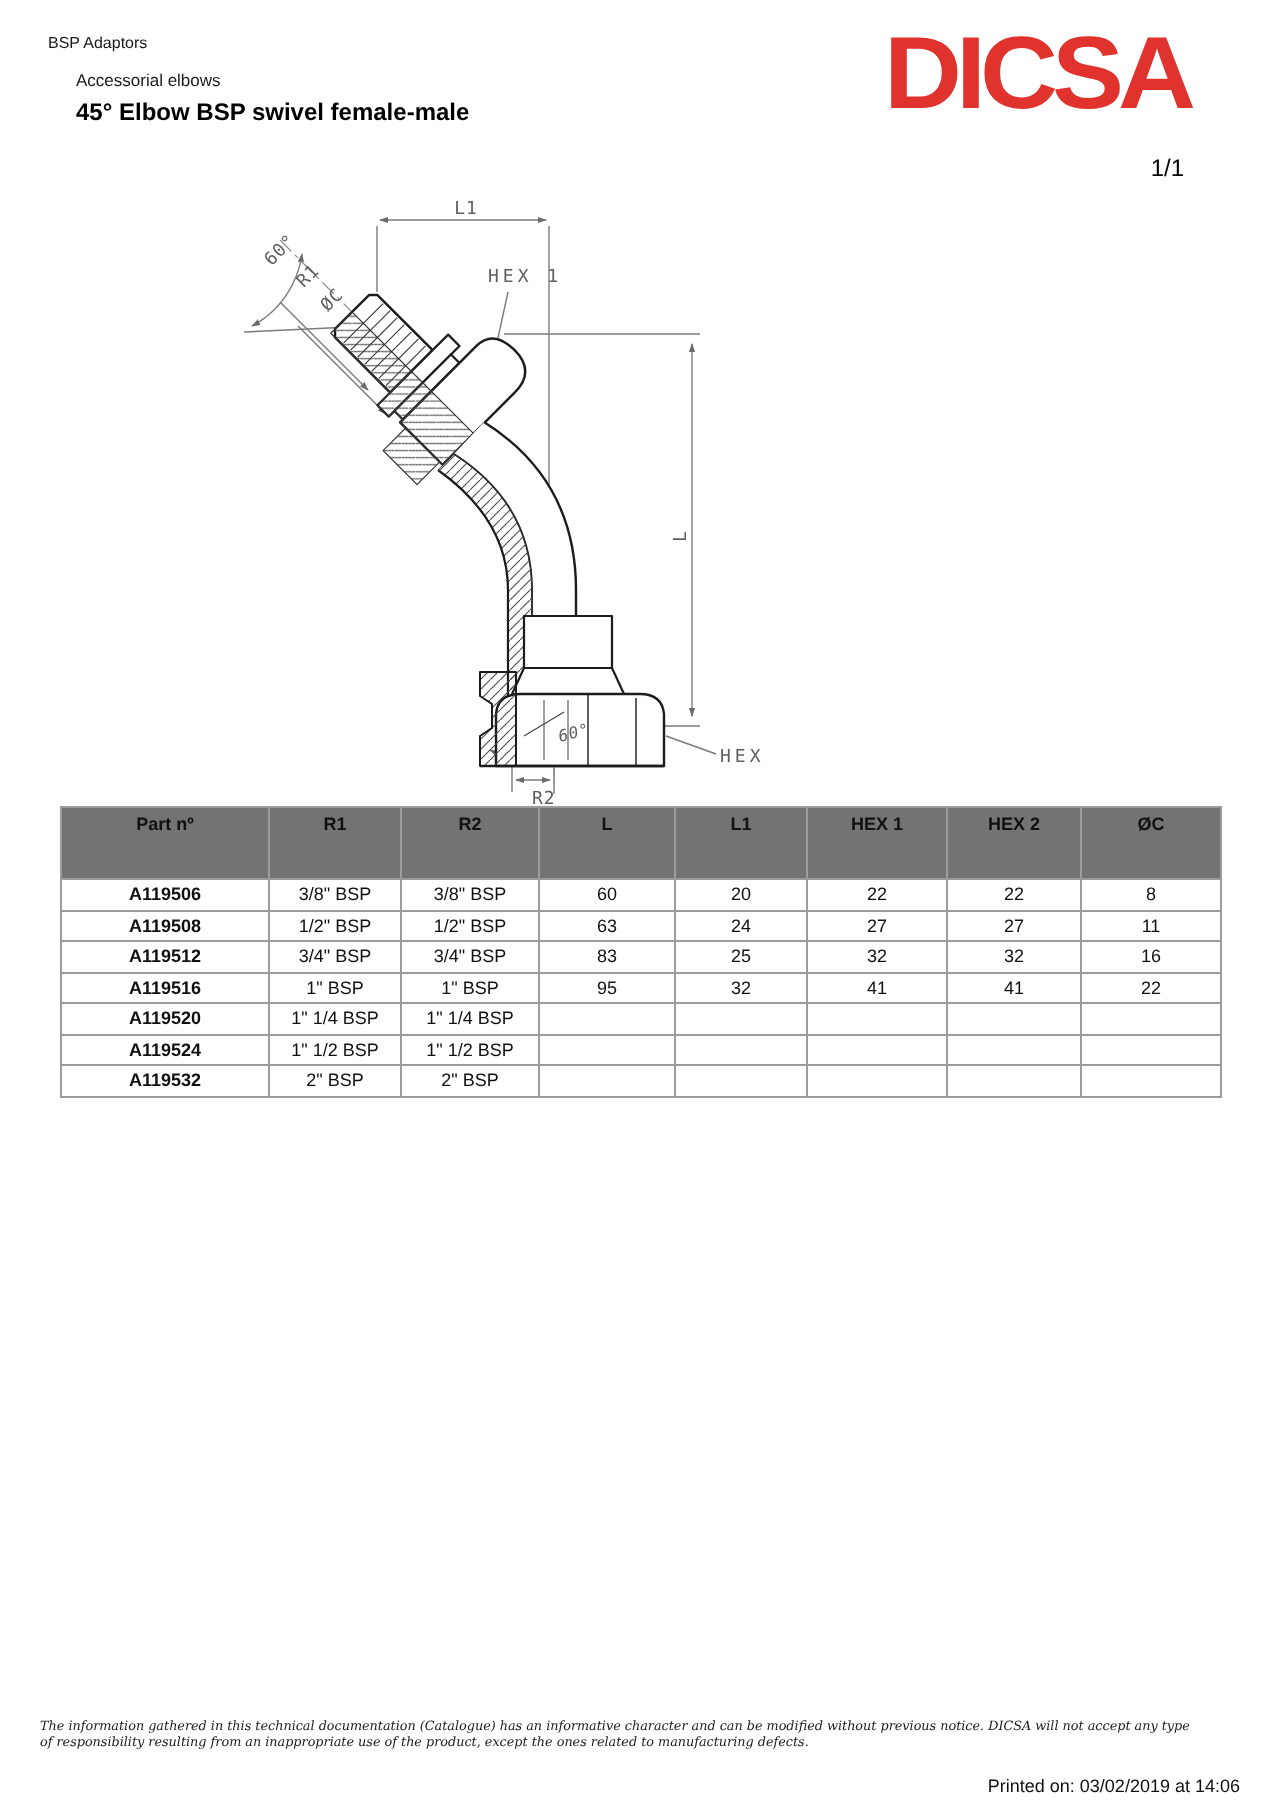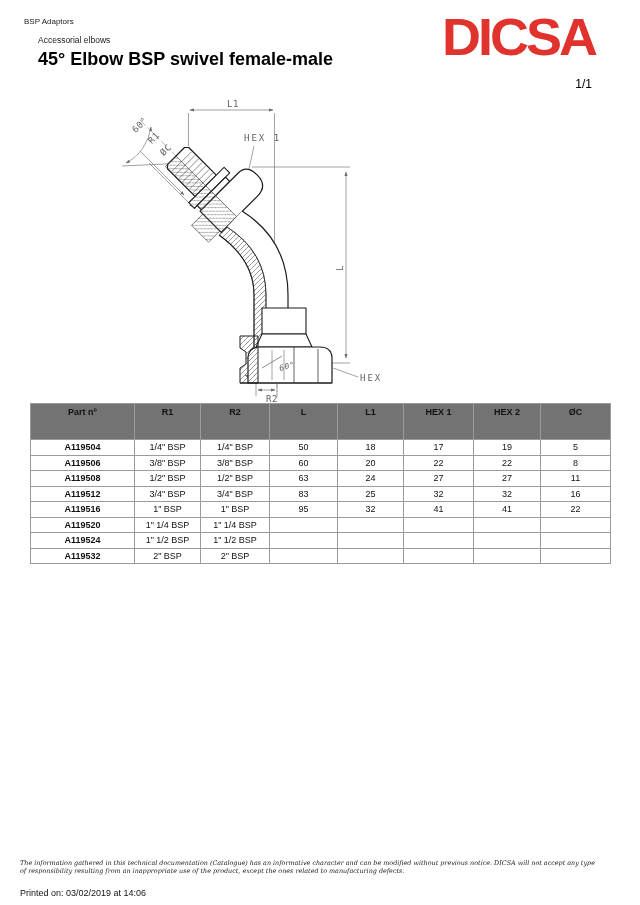--- a/index.html
+++ b/index.html
@@ -3,21 +3,21 @@
 <meta charset="utf-8">
 <style>
   html,body{margin:0;padding:0;}
   body{
     width:640px;height:905px;position:relative;background:#ffffff;
     font-family:"Liberation Sans",sans-serif;color:#111;overflow:hidden;
   }
   
   .crumb1{position:absolute;left:24px;top:17px;font-size:8px;color:#1a1a1a;}
   .crumb2{position:absolute;left:38px;top:35px;font-size:8.5px;color:#1a1a1a;}
-  .doc-title{position:absolute;left:38px;top:49px;font-size:18px;font-weight:bold;color:#000;}
+  .doc-title{position:absolute;left:38px;top:49px;font-size:12px;font-weight:bold;color:#000;}
   .logo{
     position:absolute;top:8px;right:45px;font-size:54px;line-height:58px;
     font-weight:bold;letter-spacing:-3px;color:#e1332d;
     font-family:"Liberation Sans",sans-serif;transform:scaleY(.95);
   }
   .page-num{position:absolute;top:77px;right:48px;font-size:12px;font-weight:normal;color:#000;}
   
   .drawing{position:absolute;left:100px;top:90px;width:290px;height:320px;}
   
   table.specs{
@@ -33,21 +33,21 @@
   }
   table.specs td{height:14.5px;padding:0;}
   table.specs td.partno{font-weight:bold;}
   
   .disclaimer{
     position:absolute;left:20px;top:860px;width:600px;text-align:left;
     font-family:"DejaVu Serif",serif;font-style:italic;
     font-size:6.4px;line-height:7.5px;color:#1a1a1a;
   }
   .printed{
-    position:absolute;left:20px;top:888px;width:600px;text-align:left;
+    position:absolute;left:20px;top:888px;width:600px;text-align:right;
     font-size:9px;color:#111;
   }
 </style>
 </head>
 <body>
 
 <div class="crumb1">BSP Adaptors</div>
 <div class="crumb2">Accessorial elbows</div>
 <div class="doc-title">45° Elbow BSP swivel female-male</div>
 <div class="logo">DICSA</div>
@@ -157,30 +157,20 @@
       <th>R2</th>
       <th>L</th>
       <th>L1</th>
       <th>HEX 1</th>
       <th>HEX 2</th>
       <th>ØC</th>
     </tr>
   </thead>
   <tbody id="spec-body">
       <tr>
-        <td class="partno">A119504</td>
-        <td>1/4" BSP</td>
-        <td>1/4" BSP</td>
-        <td>50</td>
-        <td>18</td>
-        <td>17</td>
-        <td>19</td>
-        <td>5</td>
-      </tr>
-      <tr>
         <td class="partno">A119506</td>
         <td>3/8" BSP</td>
         <td>3/8" BSP</td>
         <td>60</td>
         <td>20</td>
         <td>22</td>
         <td>22</td>
         <td>8</td>
       </tr>
       <tr>

